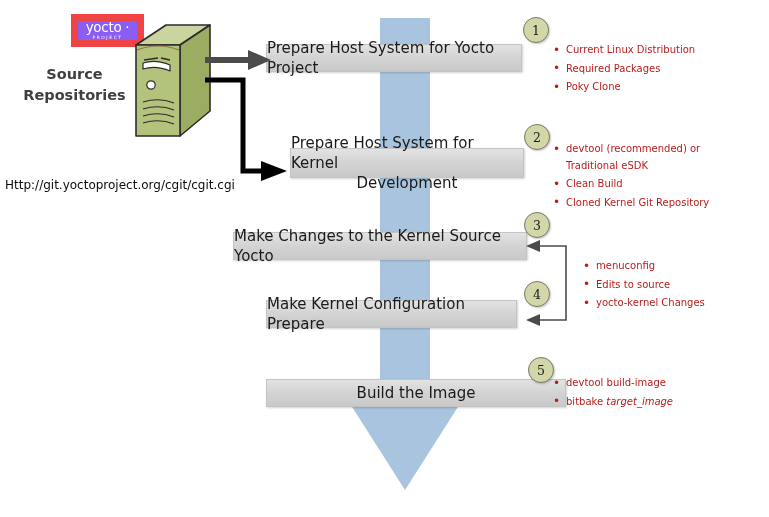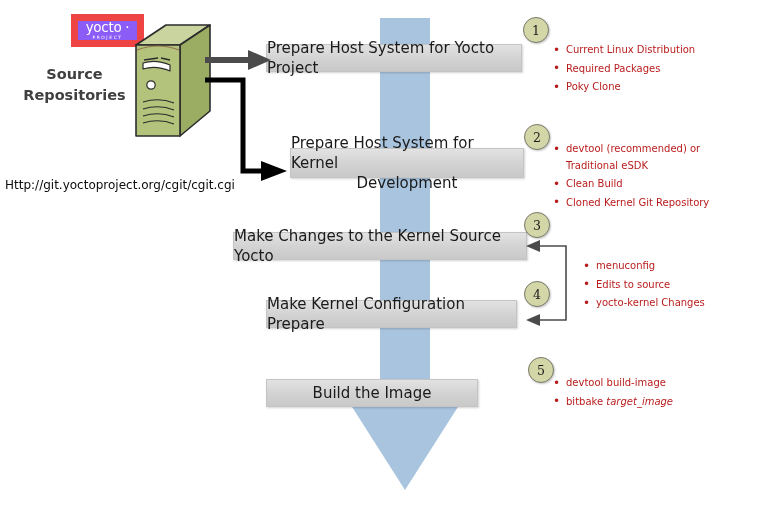--- a/index.html
+++ b/index.html
@@ -225,21 +225,21 @@
   </div>
 
   <div class="pbox" style="left:233px; top:232px; width:294px; height:28px;">
     <span>Make Changes to the Kernel Source Yocto</span>
   </div>
 
   <div class="pbox" style="left:266px; top:300px; width:251px; height:28px;">
     <span>Make Kernel Configuration Prepare</span>
   </div>
 
-  <div class="pbox" style="left:266px; top:379px; width:212px; height:28px;">
+  <div class="pbox" style="left:266px; top:379px; width:300px; height:28px;">
     <span>Build the Image</span>
   </div>
 
   <svg class="connector" style="left:520px; top:238px; width:68px; height:90px;" viewBox="0 0 68 90">
     <path d="M18,8 L46,8 L46,82 L18,82" fill="none" stroke="#4b4b4b" stroke-width="1.6"></path>
     <polygon points="20,2 6,8 20,14" fill="#4b4b4b"></polygon>
     <polygon points="20,76 6,82 20,88" fill="#4b4b4b"></polygon>
   </svg>
 
   <div class="step-circle" style="left:523px; top:17px;">

